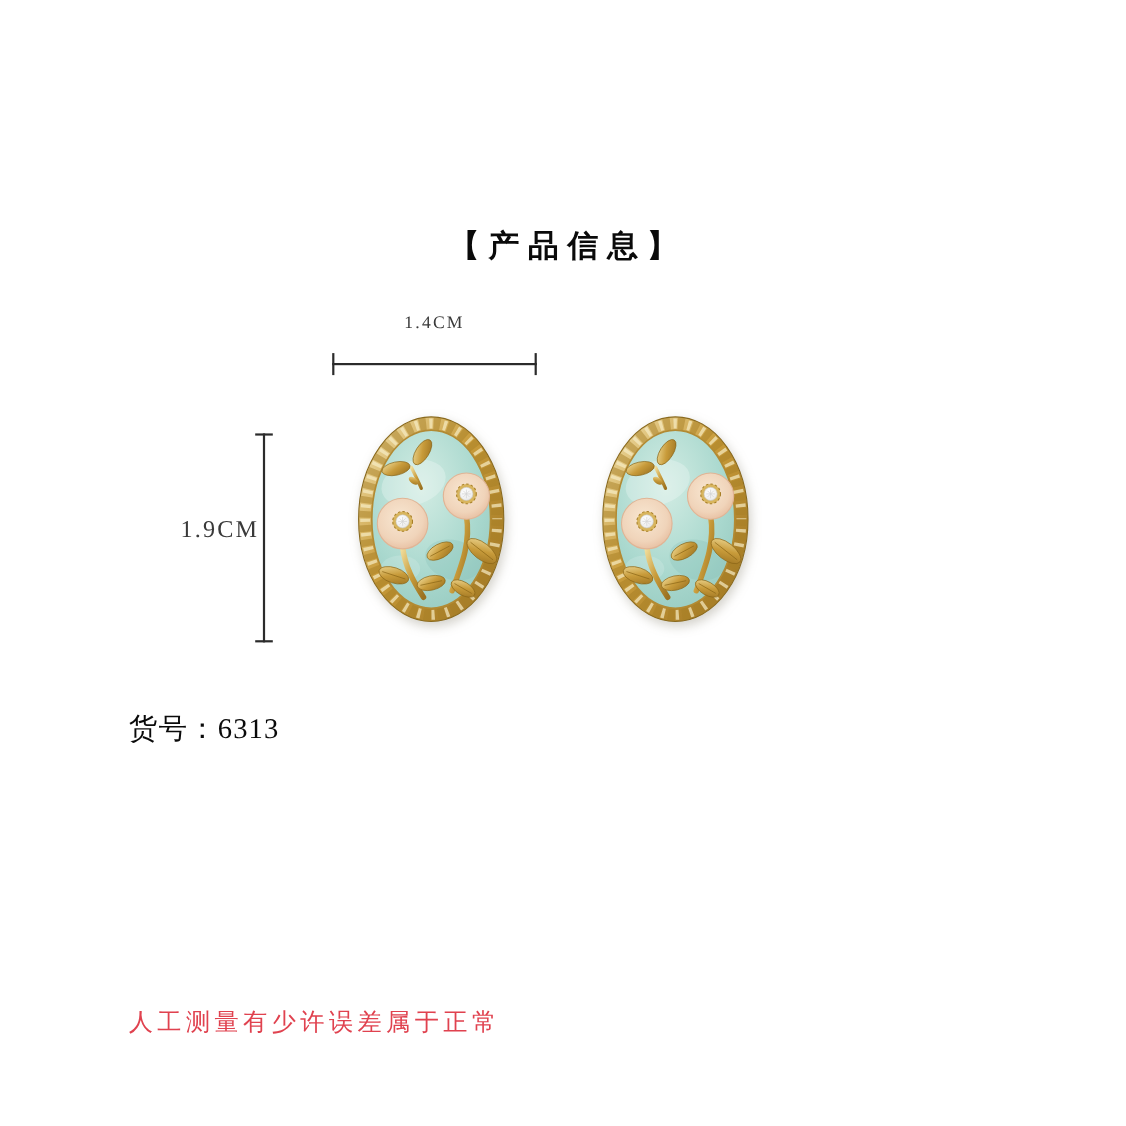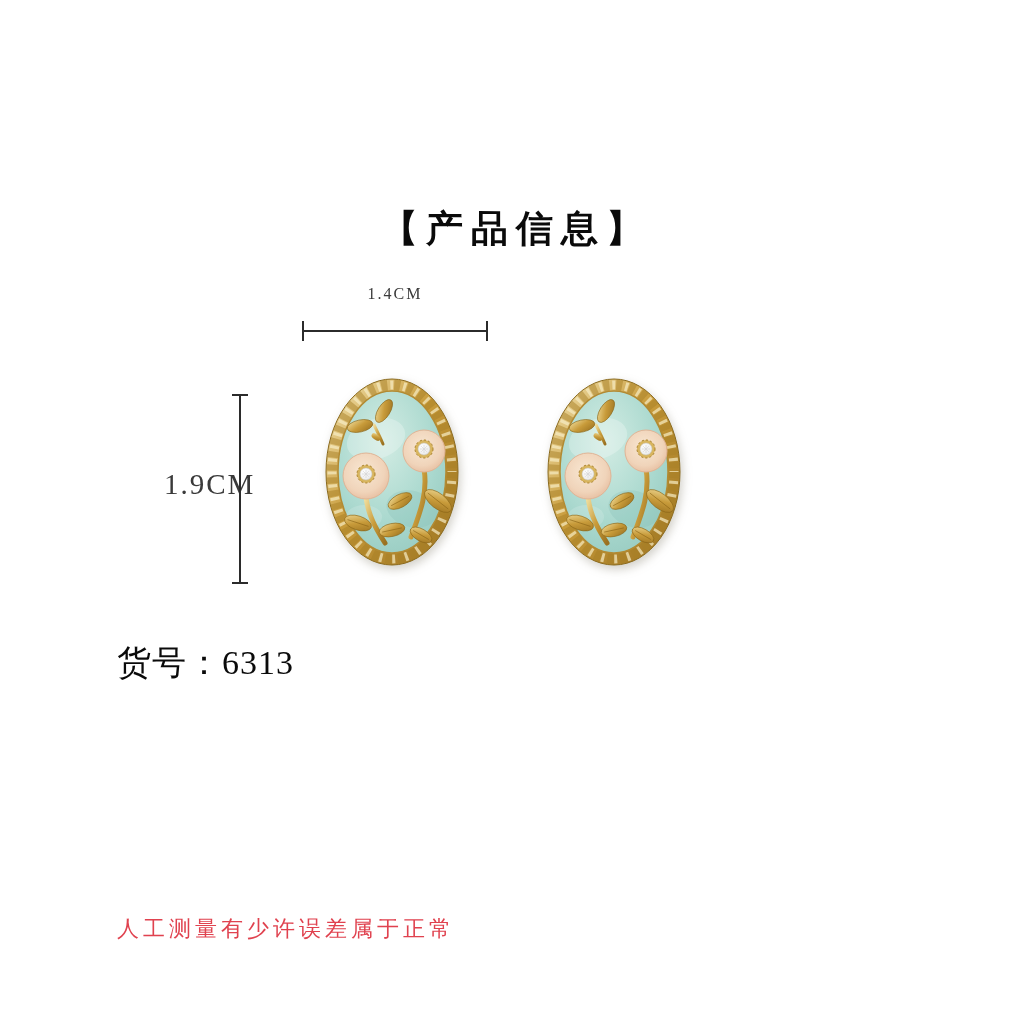--- a/index.html
+++ b/index.html
@@ -25,57 +25,57 @@
     background:var(--background);
     overflow:hidden;
     font-family:"Liberation Serif","DejaVu Serif",serif;
     color:var(--text);
   }
   
   .title{
     position:absolute;top:210px;left:0;width:1024px;
     text-align:center;
     font-family:"Liberation Sans","DejaVu Sans",sans-serif;
-    font-weight:bold;font-size:37px;line-height:1;
+    font-weight:bold;font-size:28px;line-height:1;
     letter-spacing:8px;text-indent:8px;
     color:var(--text);
   }
   
   .dim-width-label{
     position:absolute;left:302px;top:286px;width:186px;
     text-align:center;font-size:16px;line-height:1;letter-spacing:2px;
     color:#3a3a3a;
   }
   .h-measure{position:absolute;left:302px;top:321px;width:186px;height:20px;}
   .h-measure .hbar{position:absolute;left:0;top:9px;width:100%;height:2px;background:var(--dimension-line);}
   .h-measure .tick{position:absolute;top:0;width:2px;height:20px;background:var(--dimension-line);}
   .h-measure .tick.left{left:0;}
   .h-measure .tick.right{right:0;}
   
   .dim-height-label{
     position:absolute;left:164px;top:470px;
-    font-size:29px;line-height:1;letter-spacing:2px;color:#3a3a3a;
+    font-size:22px;line-height:1;letter-spacing:2px;color:#3a3a3a;
   }
   .v-measure{position:absolute;left:231px;top:394px;width:18px;height:190px;}
   .v-measure .vbar{position:absolute;left:8px;top:0;width:2px;height:100%;background:var(--dimension-line);}
   .v-measure .vtick{position:absolute;left:1px;width:16px;height:2px;background:var(--dimension-line);}
   .v-measure .vtick.top{top:0;}
   .v-measure .vtick.bottom{bottom:0;}
   
   .earring{
     position:absolute;width:136px;height:190px;
     filter:drop-shadow(2px 4px 5px rgba(95,85,60,0.28));
   }
   .earring.left{left:324px;top:377px;}
   .earring.right{left:546px;top:377px;}
   .svg-defs{position:absolute;width:0;height:0;overflow:hidden;}
   
   .specs{position:absolute;left:117px;top:645px;list-style:none;}
   .specs li{
-    font-size:34px;line-height:36px;margin-bottom:37px;
+    font-size:26px;line-height:36px;margin-bottom:37px;
     letter-spacing:1px;white-space:nowrap;color:var(--text);
   }
   
   .note{
     position:absolute;left:117px;top:905px;
     font-size:22px;line-height:1.2;letter-spacing:4px;
     color:var(--accent-red);
     margin-top:11px;
   }
 </style>

